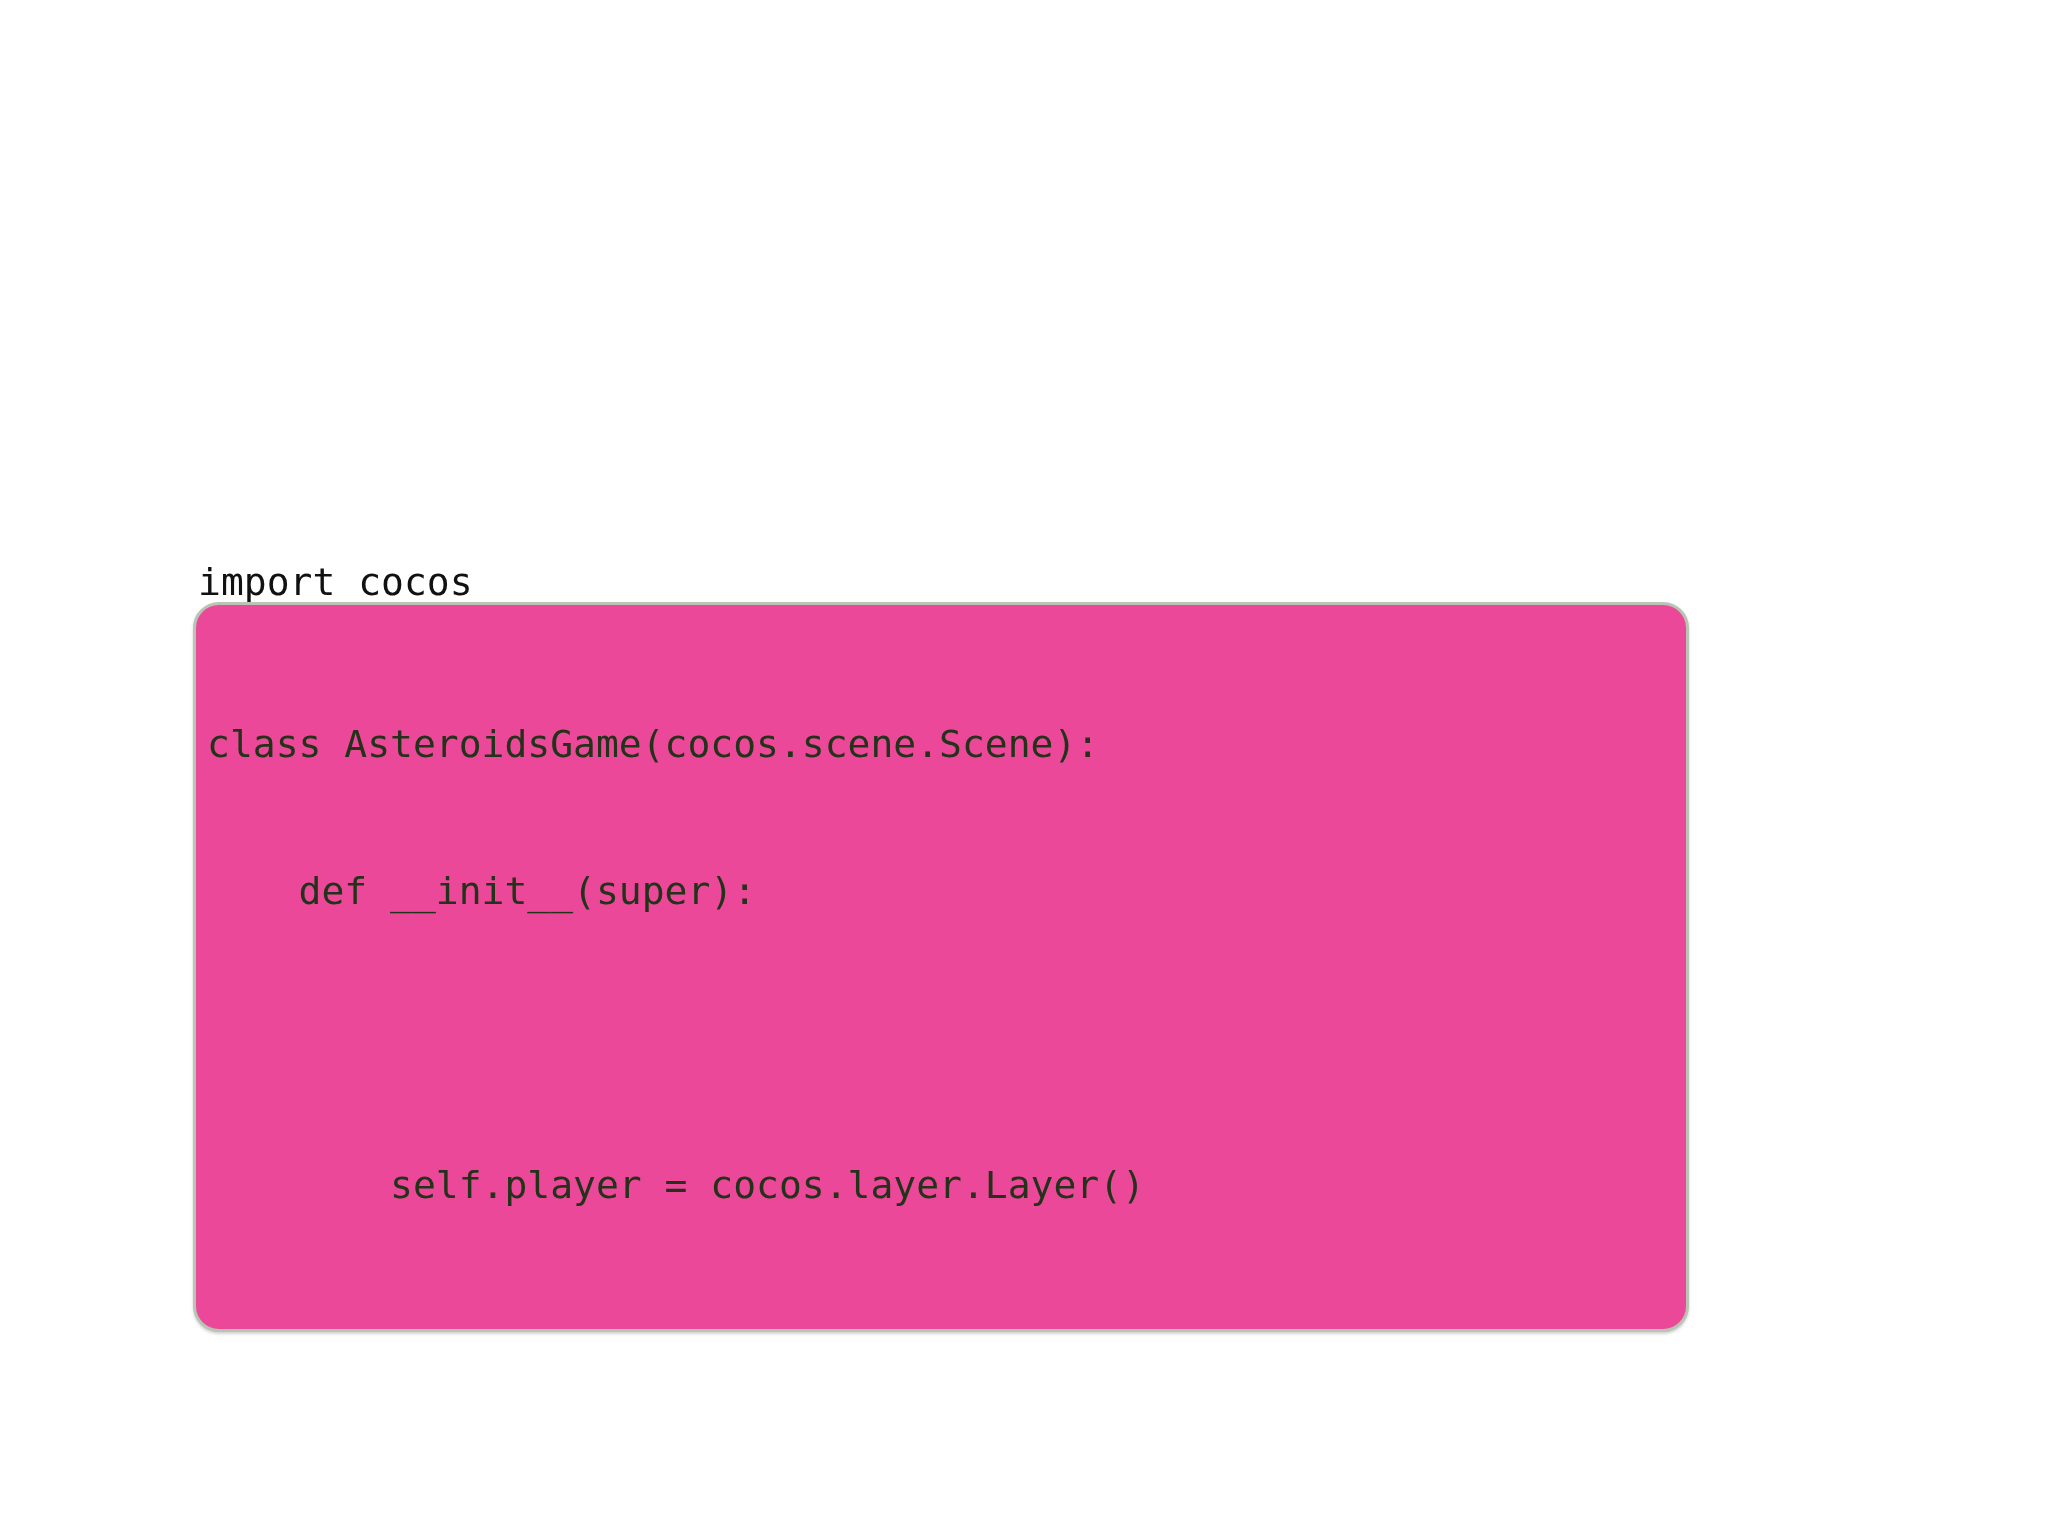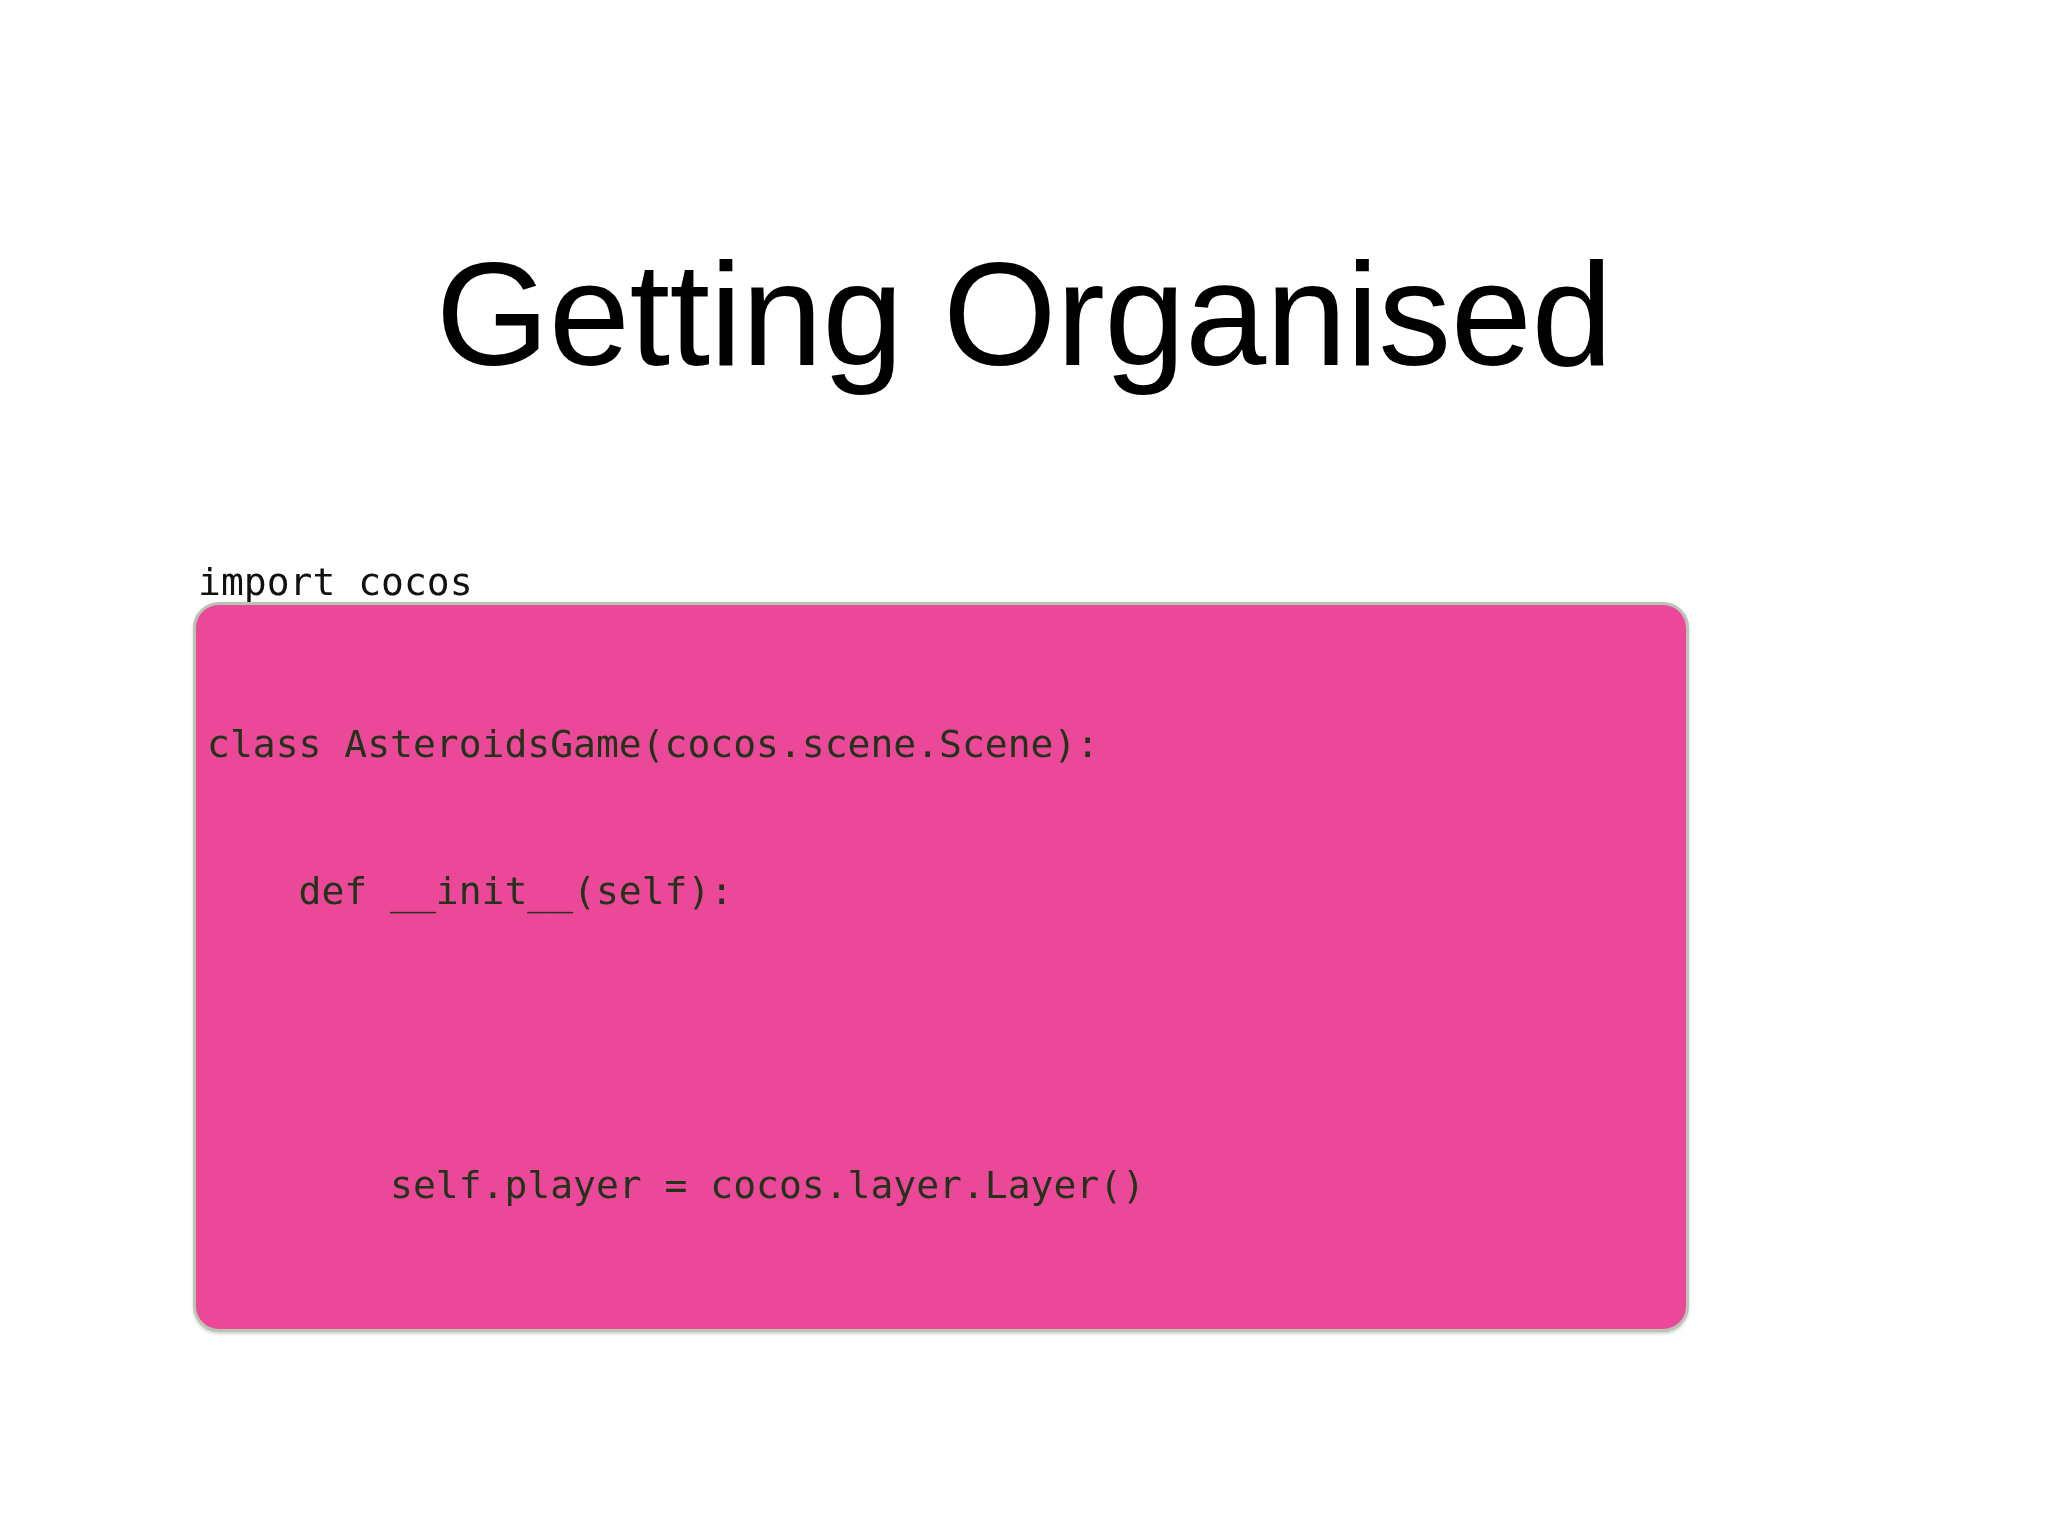--- a/index.html
+++ b/index.html
@@ -87,32 +87,31 @@
   }
   .code-body .code-line.blank {
     height: 49px;
   }
 </style>
 </head>
 <body>
 
 <div class="slide">
 
-  <h1 class="slide-title">Getting Organised</h1>
 
   <div class="preamble">
     <span class="code-line">import cocos</span>
     <span class="code-line">from cocos import actions</span>
     <span class="code-line">from cocos.director import director</span>
   </div>
 
   <div class="code-card">
     <div class="code-body">
       <span class="code-line">class AsteroidsGame(cocos.scene.Scene):</span>
-      <span class="code-line">    def __init__(self):</span>
+      <span class="code-line">    def __init__(super):</span>
       <span class="code-line blank"></span>
       <span class="code-line">        self.player = cocos.layer.Layer()</span>
       
       
       
       
       
       
       
       

